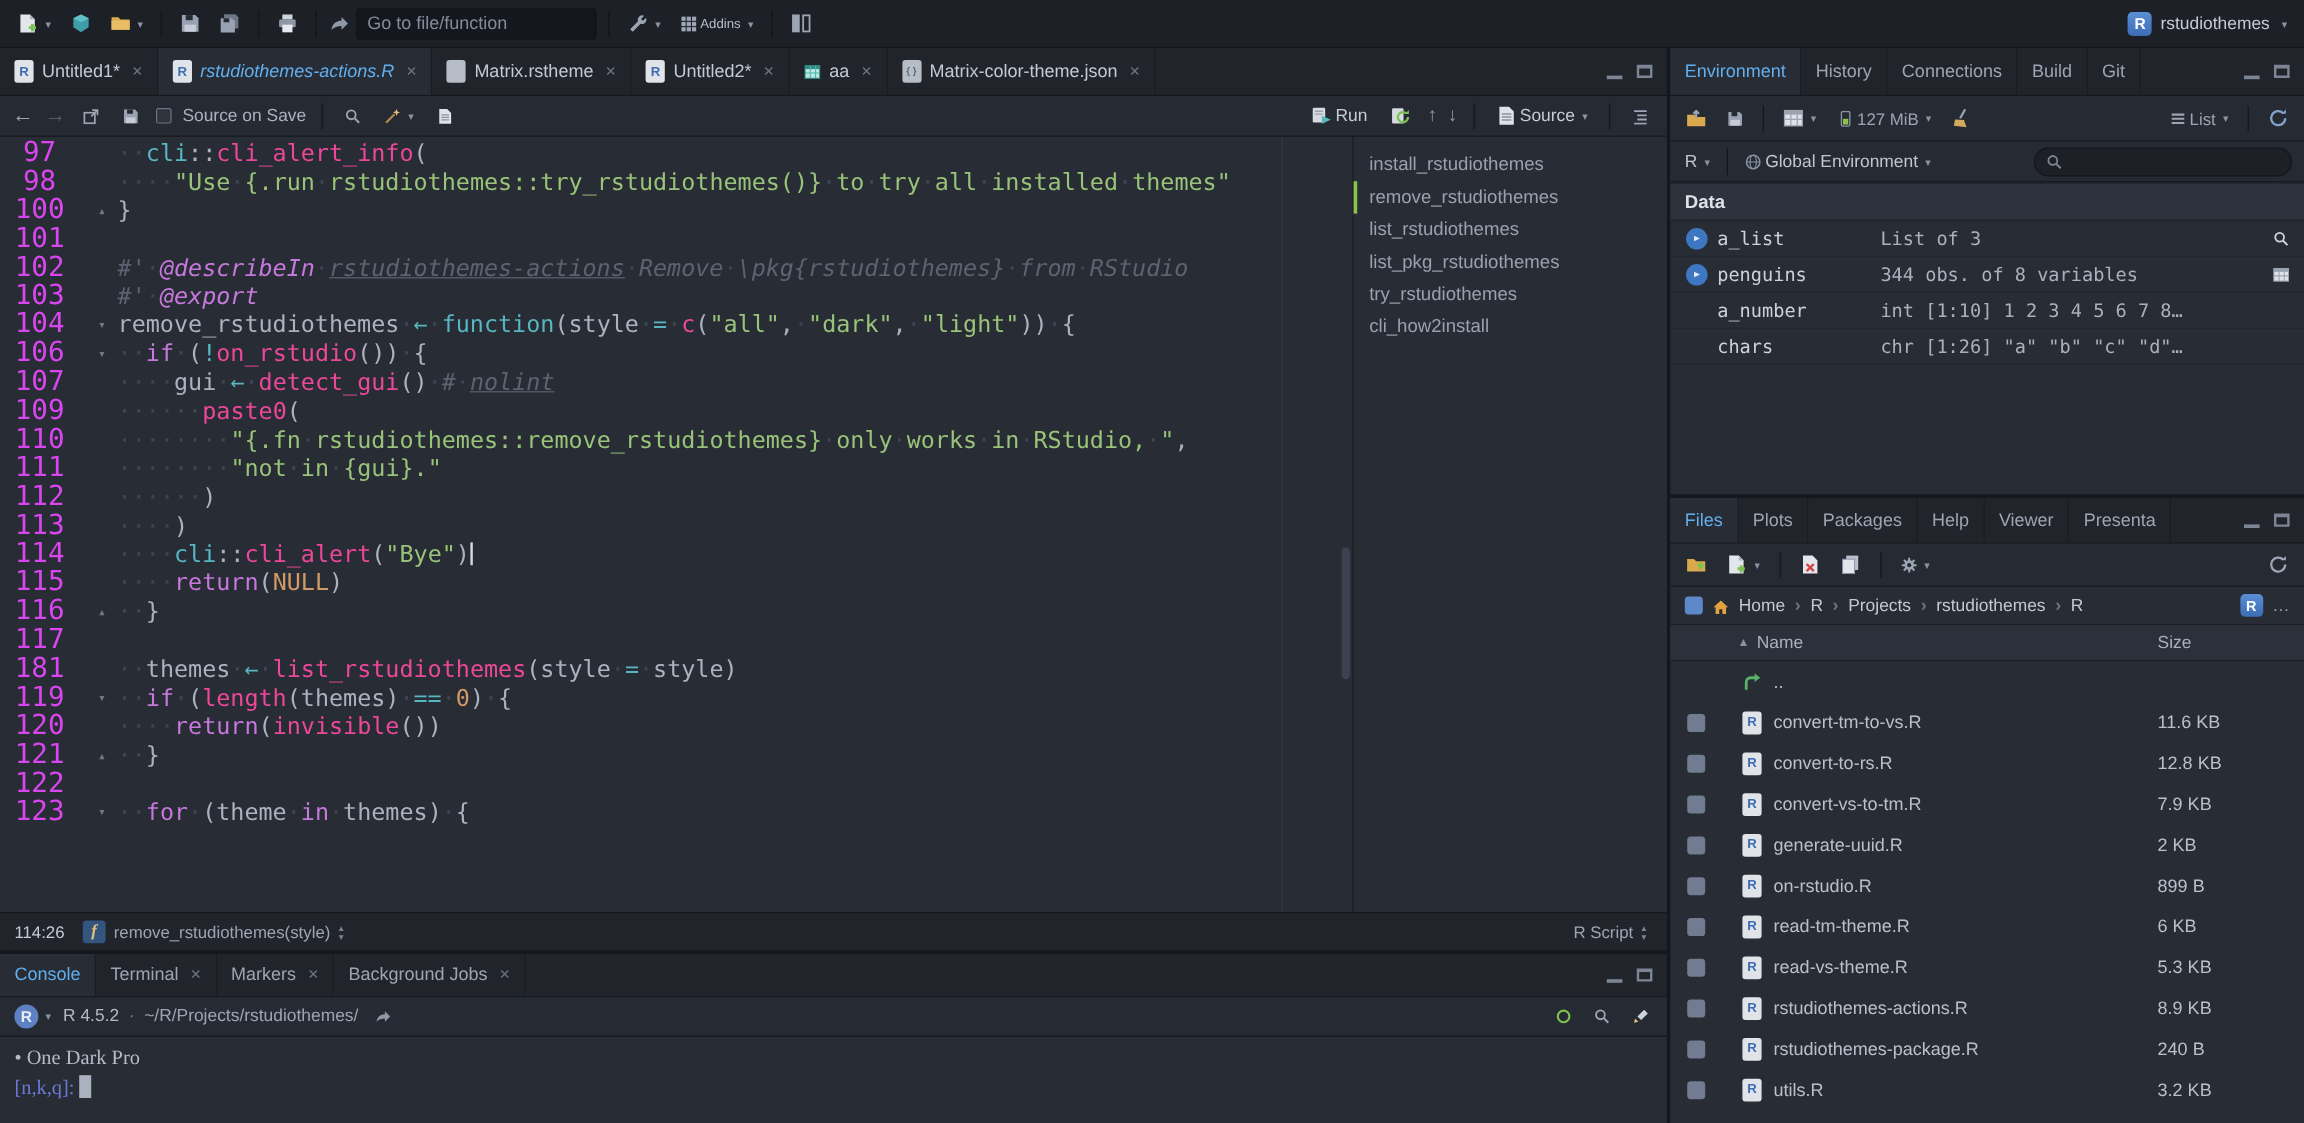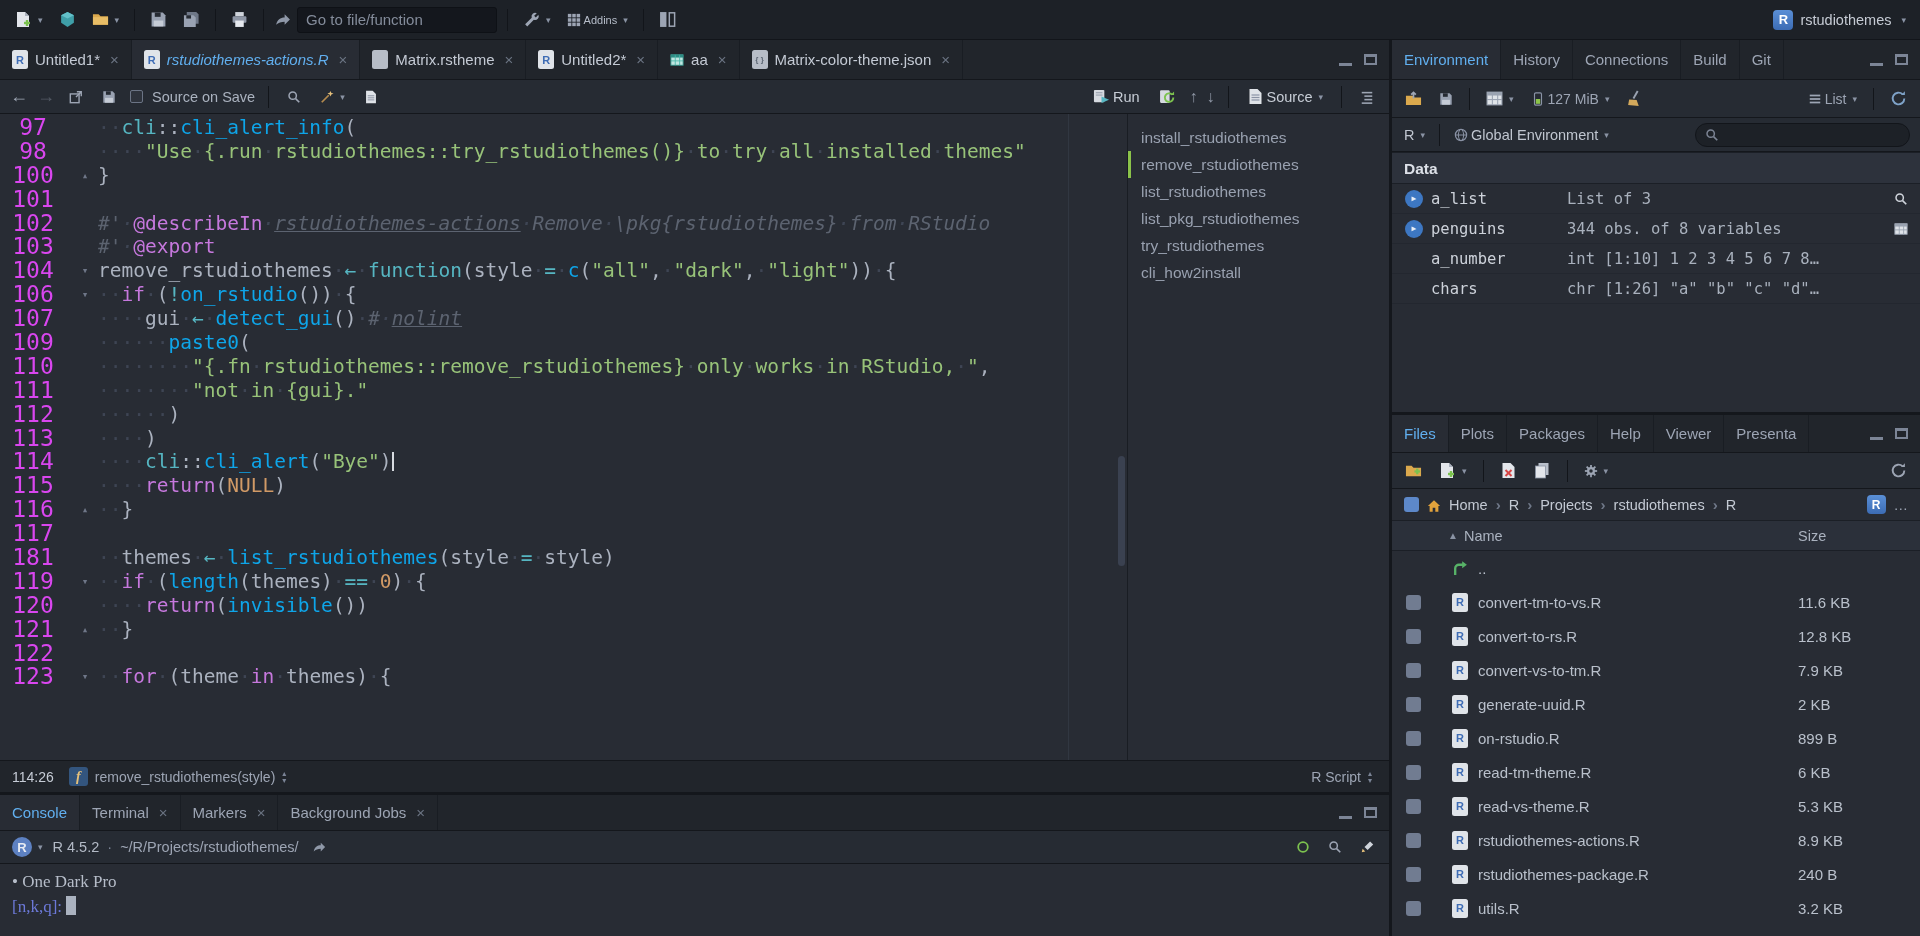--- a/index.html
+++ b/index.html
@@ -45,23 +45,23 @@
 .runlabel{color:#c7cdd6}
 .udarrow{font-size:16px;color:#8f97a6}
 
 .editor{flex:1;position:relative;background:#282c34;overflow:hidden;font-family:"DejaVu Sans Mono",monospace}
 .code-lines{position:absolute;top:2px;left:0;right:262px}
 .code-line{display:flex;height:23.9px;line-height:23.9px;font-size:19.5px}
 .ln{width:72px;text-align:center;color:#d946ef;padding-right:6px;font-size:23px;flex:none}
 .fold{width:26px;color:#6e7687;font-size:11px;display:flex;align-items:center;justify-content:center;flex:none}
 .code-text{white-space:pre}
 .ws{color:#3e4554}
-.tk-t{color:#abb2bf}.tk-k{color:#c678dd}.tk-fk{color:#56b6c2}.tk-c{color:#0ea5e9}.tk-pk{color:#56b6c2}
+.tk-t{color:#abb2bf}.tk-k{color:#c678dd}.tk-fk{color:#56b6c2}.tk-c{color:#ec4899}.tk-pk{color:#56b6c2}
 .tk-s{color:#98c379}.tk-n2{color:#d19a66}.tk-op{color:#56b6c2}
-.tk-cm{color:#5c6370;font-style:italic}.tk-tag{color:#c678dd;}
+.tk-cm{color:#5c6370;font-style:italic}.tk-tag{color:#c678dd;font-style:italic}
 .tk-lnk{color:#5c6370;font-style:italic;text-decoration:underline}
 .tk-cmu{color:#5c6370;font-style:italic;text-decoration:underline}
 .text-cursor{display:inline-block;width:2px;height:19px;background:#d7dbe0;vertical-align:-3px}
 .margin-line{position:absolute;left:1068px;top:0;bottom:0;width:1px;background:#313741}
 .vscrollbar{position:absolute;right:263px;width:9px;top:0;bottom:0}
 .vthumb{position:absolute;top:53%;height:17%;left:1px;right:1px;background:#3a4150;border-radius:4px}
 .outline{position:absolute;top:0;right:0;width:262px;bottom:0;background:#282c34;border-left:1px solid #191d23;padding-top:10px;font-family:"Liberation Sans",sans-serif}
 .outline-item{height:27px;line-height:27px;padding-left:10px;color:#99a1b0;font-size:15.5px;border-left:3px solid transparent;white-space:nowrap}
 .outline-item.active{border-left-color:#8bc34a}
 

